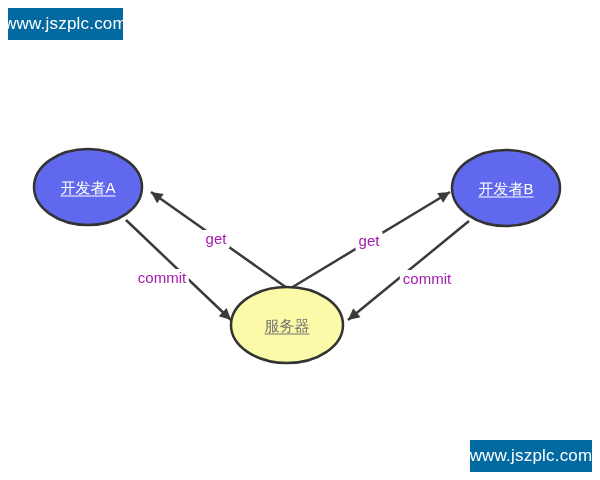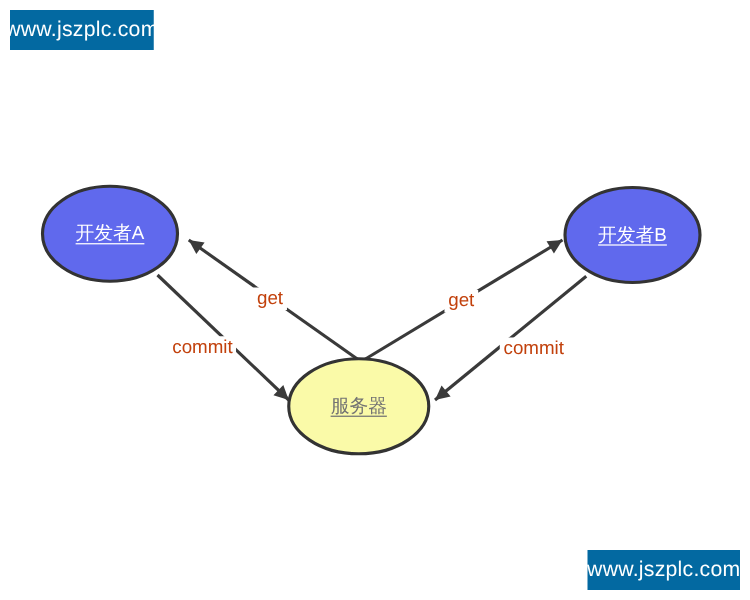--- a/index.html
+++ b/index.html
@@ -44,21 +44,21 @@
     text-underline-offset: 3px;
     white-space: nowrap;
     line-height: 1;
   }
   .node-label.dev    { color: #ffffff; }
   .node-label.server { color: #737373; }
   .edge-label {
     position: absolute;
     transform: translate(-50%, -50%);
     font-size: 15px;
-    color: #c2410c;
+    color: #a21caf;
     background: #ffffff;
     padding: 0 3px;
     white-space: nowrap;
     line-height: 1.2;
   }
 </style>
 </head>
 <body>
 
 <div class="canvas">

